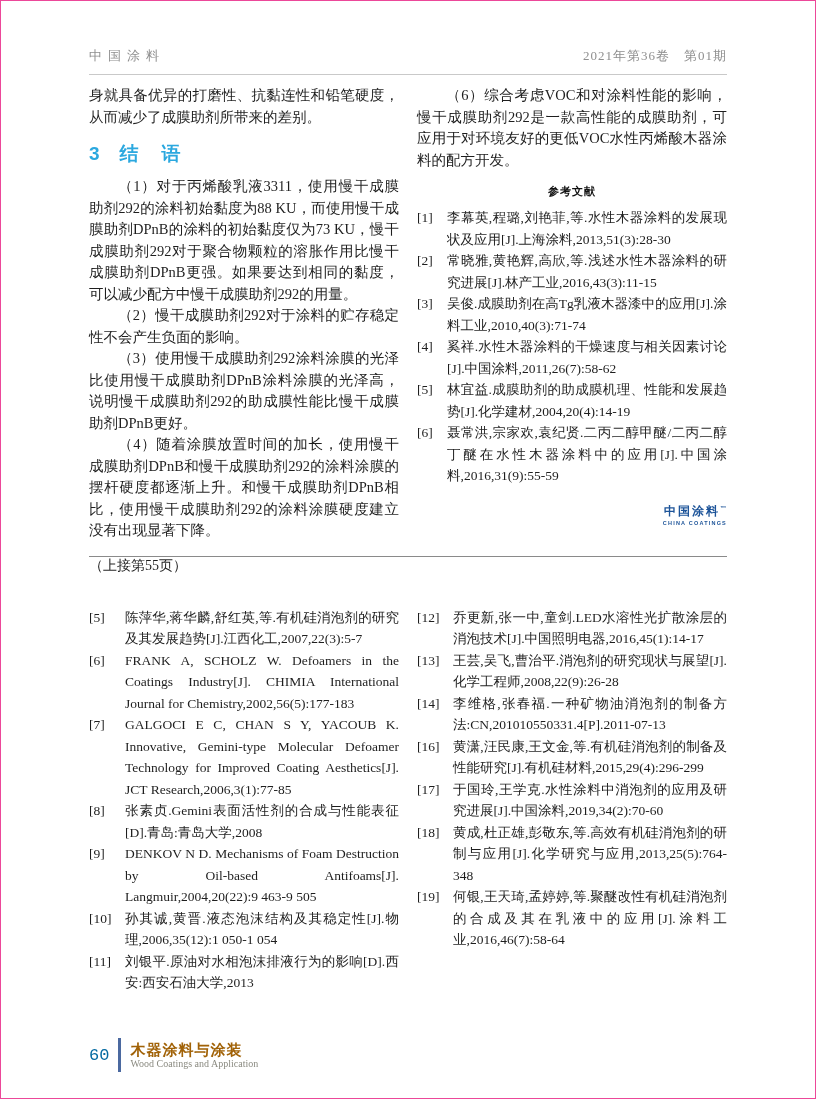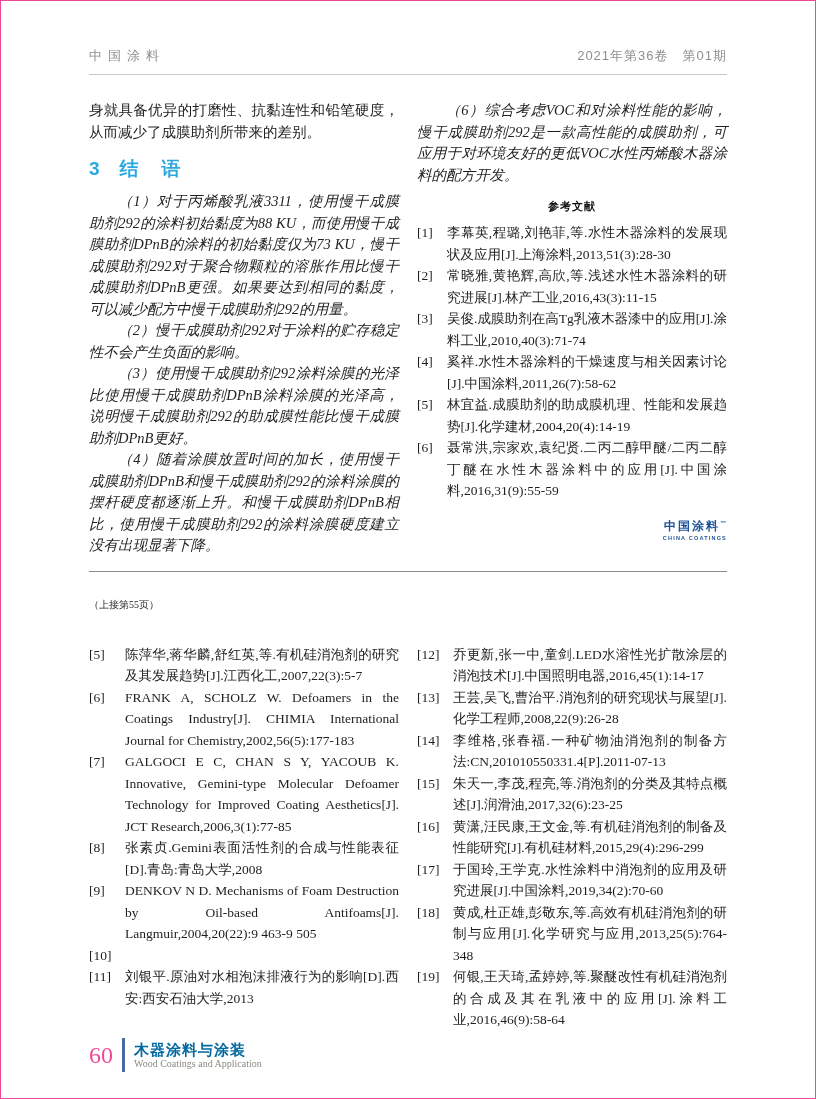--- a/index.html
+++ b/index.html
@@ -11,72 +11,72 @@
   .inner { margin:0 88px; }
 
   
   .page-header {
     display:flex; justify-content:space-between; align-items:flex-end;
     padding:46px 0 9px; border-bottom:1px solid #c9c9c9;
     color:#8f8f8f; font-size:13px;
     font-family:"Liberation Sans","DejaVu Sans",sans-serif;
   }
   .journal-name { letter-spacing:6px; }
-  .issue-info { letter-spacing:1px; }
+  .issue-info { letter-spacing:1px;font-family:Liberation Serif, serif; }
 
   
   .columns { display:flex; gap:18px; }
   .col { width:310px; }
 
-  .top-section { margin-top:25px; }
+  .top-section { margin-top:10px; }
   p { margin:0; font-size:14.5px; line-height:21.5px; text-align:justify; }
-  p.indent { text-indent:2em;font-style:italic; }
+  p.indent { text-indent:2em; }
 
   .section-heading {
     display:flex; gap:18px; align-items:baseline;
     margin:13px 0 9px; color:#2BA8DF;
     font-family:"Liberation Sans","DejaVu Sans",sans-serif;
     font-size:19px; font-weight:bold; letter-spacing:2px;
   }
 
   .refs-title {
     text-align:center; font-family:"Liberation Sans","DejaVu Sans",sans-serif;
     font-size:11px; font-weight:bold; margin:13px 0 8px; color:#111; letter-spacing:1px;
   }
   ol.refs { list-style:none; margin:0; padding:0; }
   .ref { display:flex; font-size:13.5px; line-height:21.5px; }
   .ref-label { flex:0 0 30px; }
   .bottom-refs .ref-label { flex-basis:36px; }
   .ref-text { flex:1; text-align:justify; }
 
   .divider { border:none; border-top:1px solid #8a8a8a; margin:14px 0 0; }
-  .cont-note { margin-top:26px; font-size:10px; }
+  .cont-note { font-size:14px; }
   .bottom-section { margin-top:32px; }
 
   
   .logo-row { text-align:right; margin-top:16px; }
   .brand-logo { display:inline-block; text-align:center; color:#1d5499; }
   .brand-cn {
     font-size:12px; font-weight:bold; letter-spacing:2px;
     font-family:"Liberation Sans","DejaVu Sans",sans-serif;
   }
   .brand-cn sup { font-size:6px; letter-spacing:0; }
   .brand-en { font-size:5.5px; letter-spacing:1.2px; font-weight:bold;
     font-family:"Liberation Sans","DejaVu Sans",sans-serif; }
 
   
   .page-footer {
     position:absolute; left:88px; bottom:26px;
     display:flex; align-items:center; gap:9px;
   }
-  .page-number { font-size:24px; color:#ec4899; }
+  .page-number { font-size:17px; color:#0369a1;font-family:Liberation Mono, monospace; }
   .footer-bar { width:3px; height:34px; background:#4b69a0; }
   .footer-titles { display:flex; flex-direction:column; line-height:1.15; }
   .footer-title {
-    font-size:15px; font-weight:bold; color:#0369a1; letter-spacing:1px;
+    font-size:15px; font-weight:bold; color:#a16207; letter-spacing:1px;
     font-family:"Liberation Sans","DejaVu Sans",sans-serif;
   }
   .footer-subtitle { font-size:10px; color:#8a8a80; }
 </style>
 </head>
 <body>
 
 <div class="page">
   <div class="inner">
 
@@ -170,20 +170,21 @@
               <span class="ref-text">张素贞.Gemini表面活性剂的合成与性能表征[D].青岛:青岛大学,2008</span>
             </li>
 
             <li class="ref">
               <span class="ref-label">[9]</span>
               <span class="ref-text">DENKOV N D. Mechanisms of Foam Destruction by Oil-based Antifoams[J]. Langmuir,2004,20(22):9 463-9 505</span>
             </li>
 
             <li class="ref">
               <span class="ref-label">[10]</span>
+              <span class="ref-text">孙其诚,黄晋.液态泡沫结构及其稳定性[J].物理,2006,35(12):1 050-1 054</span>
             </li>
 
             <li class="ref">
               <span class="ref-label">[11]</span>
               <span class="ref-text">刘银平.原油对水相泡沫排液行为的影响[D].西安:西安石油大学,2013</span>
             </li>
           </ol>
       </div>
       <div class="col">
         <ol class="refs bottom-refs">
@@ -196,43 +197,39 @@
             <li class="ref">
               <span class="ref-label">[13]</span>
               <span class="ref-text">王芸,吴飞,曹治平.消泡剂的研究现状与展望[J].化学工程师,2008,22(9):26-28</span>
             </li>
 
             <li class="ref">
               <span class="ref-label">[14]</span>
               <span class="ref-text">李维格,张春福.一种矿物油消泡剂的制备方法:CN,201010550331.4[P].2011-07-13</span>
             </li>
 
-            <li class="ref">
-              <span class="ref-label">[15]</span>
-              <span class="ref-text">朱天一,李茂,程亮,等.消泡剂的分类及其特点概述[J].润滑油,2017,32(6):23-25</span>
-            </li>
 
             <li class="ref">
               <span class="ref-label">[16]</span>
               <span class="ref-text">黄潇,汪民康,王文金,等.有机硅消泡剂的制备及性能研究[J].有机硅材料,2015,29(4):296-299</span>
             </li>
 
             <li class="ref">
               <span class="ref-label">[17]</span>
               <span class="ref-text">于国玲,王学克.水性涂料中消泡剂的应用及研究进展[J].中国涂料,2019,34(2):70-60</span>
             </li>
 
             <li class="ref">
               <span class="ref-label">[18]</span>
               <span class="ref-text">黄成,杜正雄,彭敬东,等.高效有机硅消泡剂的研制与应用[J].化学研究与应用,2013,25(5):764-348</span>
             </li>
 
             <li class="ref">
               <span class="ref-label">[19]</span>
-              <span class="ref-text">何银,王天琦,孟婷婷,等.聚醚改性有机硅消泡剂的合成及其在乳液中的应用[J].涂料工业,2016,46(9):58-64</span>
+              <span class="ref-text">何银,王天琦,孟婷婷,等.聚醚改性有机硅消泡剂的合成及其在乳液中的应用[J].涂料工业,2016,46(7):58-64</span>
             </li>
           </ol>
 
       </div>
     </section>
 
   </div>
 
   <footer class="page-footer">
     <span class="page-number">60</span>

